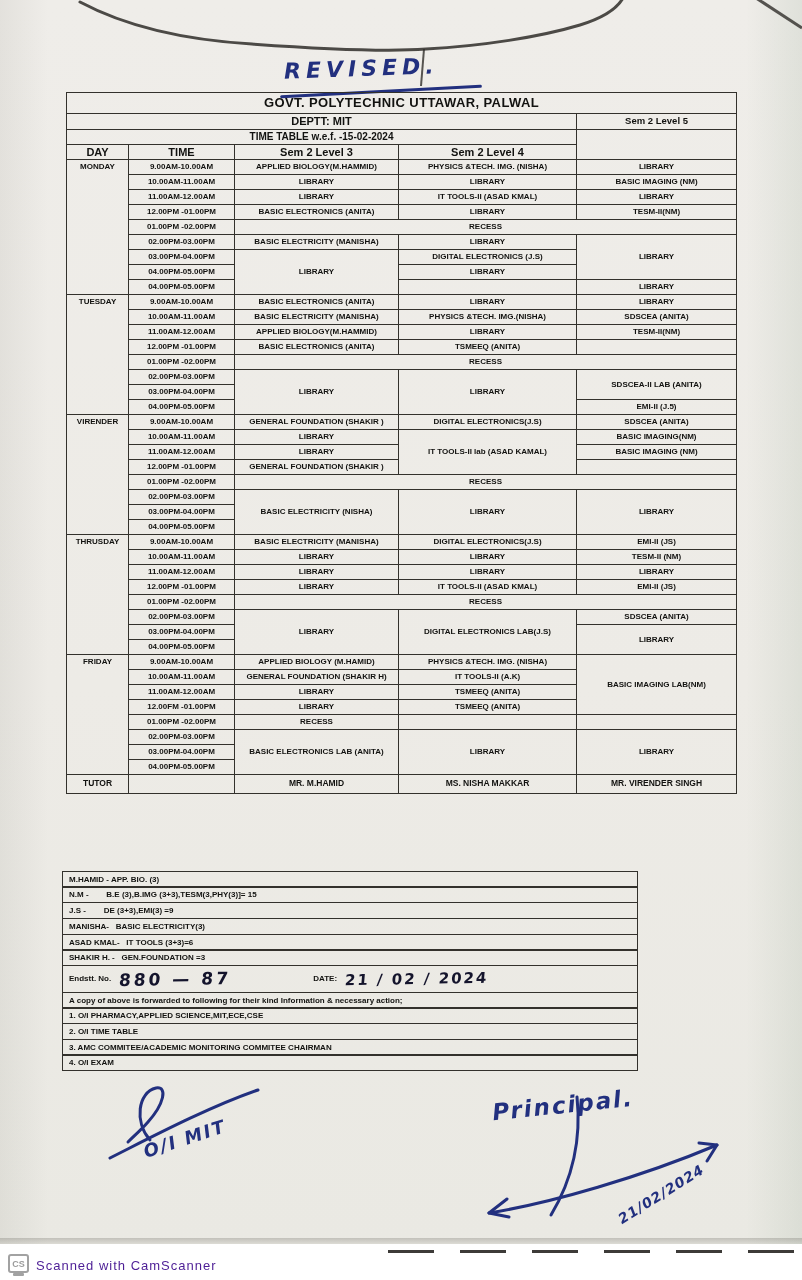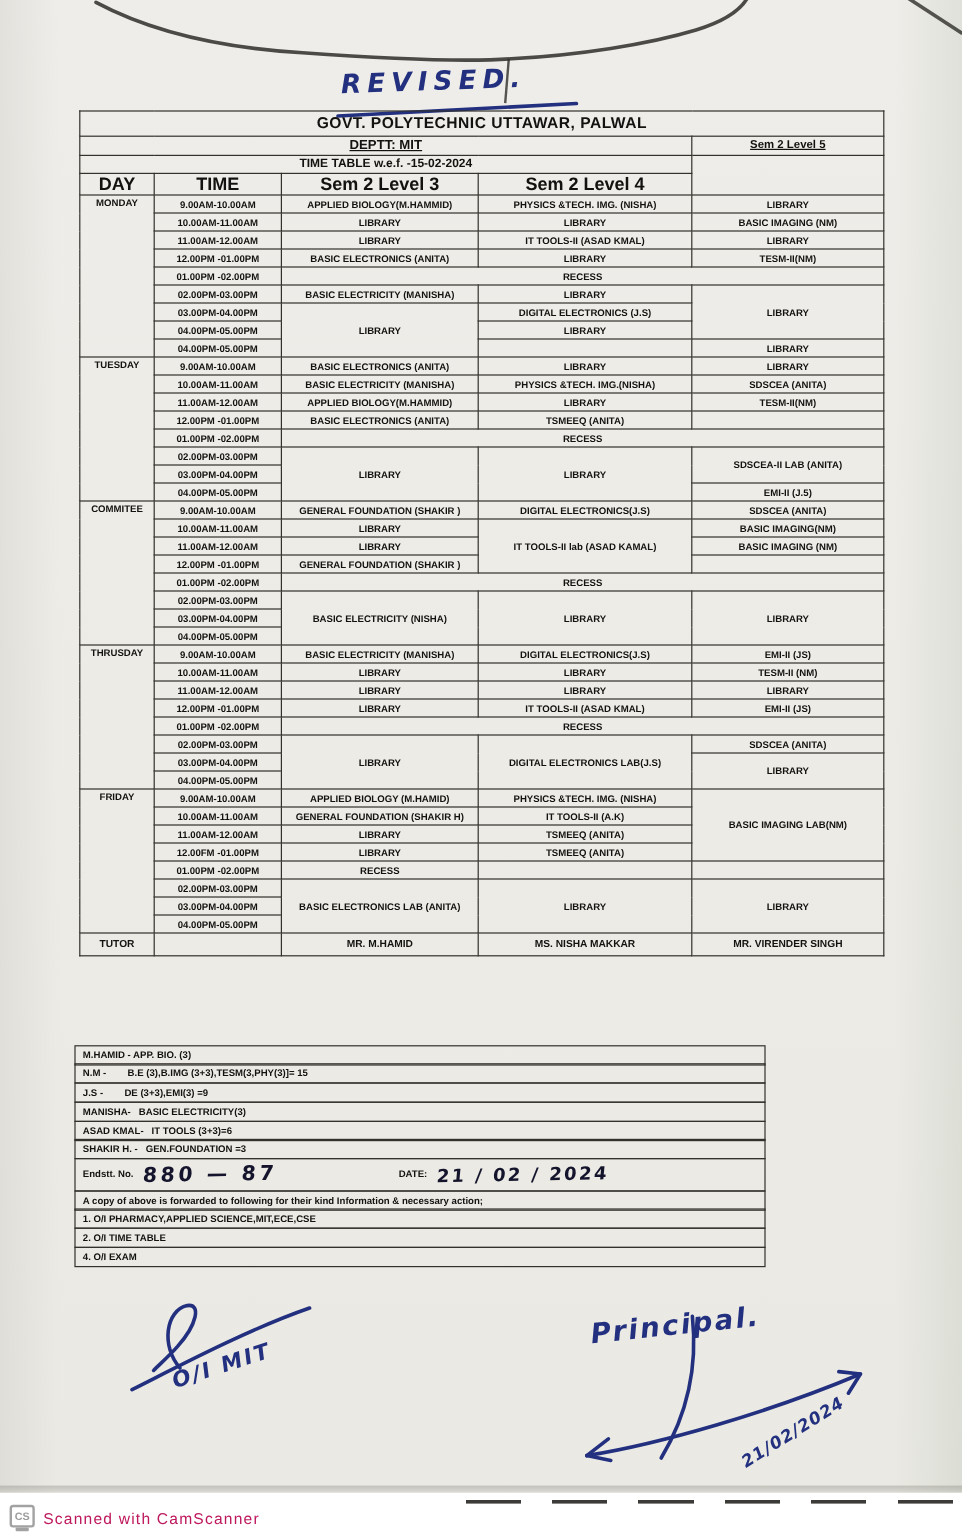--- a/index.html
+++ b/index.html
@@ -13,58 +13,58 @@
   
   .revised{position:absolute;left:284px;top:56px;color:#22307f;font-weight:bold;
            font-size:22px;letter-spacing:5px;transform:rotate(-2deg);font-family:"DejaVu Sans",sans-serif;}
   .revised-line{position:absolute;left:280px;top:90px;width:202px;height:3px;background:#22307f;
            transform:rotate(-3deg);border-radius:2px;}
   
   table.tt{position:absolute;left:66px;top:92px;width:670px;border-collapse:collapse;table-layout:fixed;}
   .tt td{border:1.3px solid #33312c;font-weight:bold;font-size:8px;line-height:1.15;color:#121210;
          text-align:center;vertical-align:middle;padding:0 2px;height:14px;overflow:hidden;white-space:nowrap;}
   .tt .r-title td{font-size:13px;height:20px;letter-spacing:.4px;}
-  .tt .r-dept td{font-size:11px;height:15px;text-decoration:underline;}
+  .tt .r-dept td{font-size:11px;height:15px;}
   .tt .r-wef td{font-size:10px;height:14px;}
-  .tt .r-cols td{font-size:15px;height:14px;text-align:center;}
+  .tt .r-cols td{font-size:11px;height:14px;text-align:center;}
   .tt td.c-day{font-size:8px;vertical-align:top;padding-top:2px;margin-left:46px;}
   .tt td.c-l5h{font-size:9.5px;margin-left:38px;}
   .tt tr.r-tutor td{height:18px;font-size:8.5px;}
   
   .notes{position:absolute;left:62px;top:872px;width:576px;}
   .nrow{border:1.3px solid #33312c;margin-top:-1.3px;background:transparent;color:#121210;
         font-weight:bold;font-size:8px;line-height:13px;height:13px;padding:1px 6px;
         white-space:pre;overflow:hidden;}
   .nrow.endstt{height:24px;line-height:24px;display:flex;align-items:center;gap:8px;}
   .hw{font-family:"DejaVu Sans",sans-serif;font-weight:bold;color:#14142c;
       font-size:17px;letter-spacing:3px;transform:skewX(-6deg) rotate(-1deg);display:inline-block;}
   .hw.date{font-size:15px;letter-spacing:2px;}
   .endstt .plabel{font-size:8px;}
-  .endstt .dlabel{font-size:8px;margin-left:93px;}
+  .endstt .dlabel{font-size:8px;margin-left:74px;}
   
   .sigblue{color:#22307f;font-family:"DejaVu Sans",sans-serif;font-style:italic;font-weight:bold;}
   .sig-left-svg{position:absolute;left:98px;top:1078px;}
   .sig-left-txt{position:absolute;left:142px;top:1128px;font-size:18px;letter-spacing:2px;
                 transform:rotate(-18deg);}
   .sig-right-txt{position:absolute;left:492px;top:1092px;font-size:23px;letter-spacing:2px;
                  transform:rotate(-6deg);}
   .sig-right-svg{position:absolute;left:455px;top:1085px;}
   .sig-right-date{position:absolute;left:612px;top:1186px;font-size:14px;letter-spacing:1px;
                   transform:rotate(-32deg);}
   
   .bottom-shadow{position:absolute;left:0;top:1238px;width:802px;height:9px;
                  background:linear-gradient(180deg,rgba(120,118,110,.35),rgba(120,118,110,0));}
   .cs-line{position:absolute;left:388px;top:1250px;width:414px;height:3px;
            background:repeating-linear-gradient(90deg,#3d3b38 0 46px,transparent 46px 72px);}
   .cs-strip{position:absolute;left:0;top:1244px;width:802px;height:36px;background:#ffffff;}
   .cs-footer{position:absolute;left:8px;top:1254px;display:flex;align-items:flex-end;gap:7px;}
   .cs-badge{width:17px;height:15px;border:2px solid #a2a2a2;border-radius:3px;color:#9c9c9c;
             font-size:9px;font-weight:bold;display:flex;align-items:center;justify-content:center;position:relative;}
   .cs-badge:after{content:"";position:absolute;left:3px;bottom:-5px;width:11px;height:3px;background:#a2a2a2;border-radius:1px;}
-  .cs-text{color:#be185d;font-size:13px;letter-spacing:1px;}
+  .cs-text{color:#4c1d95;font-size:13px;letter-spacing:1px;}
 </style>
 </head>
 <body>
 
 <div class="page">
   <div class="paper"></div>
 
   <svg class="torn" width="802" height="95">
     <path d="M80,2 C125,26 185,40 252,44 C322,49 385,52 426,49 C482,46 540,37 580,25 C606,17 618,7 623,-2" stroke="#2f2d29" stroke-width="3" fill="none" stroke-linecap="round" opacity=".85"></path>
     <path d="M424,49 L421,86" stroke="#2f2d29" stroke-width="2" fill="none" opacity=".8"></path>
@@ -188,21 +188,21 @@
         </tr>
     <tr>
           <td>03.00PM-04.00PM</td>
         </tr>
     <tr>
           <td>04.00PM-05.00PM</td>
         <td>EMI-II (J.5)</td>
         </tr>
 
     <tr>
-          <td class="c-day" rowspan="8">COMMITEE</td>
+          <td class="c-day" rowspan="8">VIRENDER</td>
         <td>9.00AM-10.00AM</td>
         <td>GENERAL FOUNDATION (SHAKIR )</td>
         <td>DIGITAL ELECTRONICS(J.S)</td>
         <td>SDSCEA (ANITA)</td>
         </tr>
     <tr>
           <td>10.00AM-11.00AM</td>
         <td>LIBRARY</td>
         <td rowspan="3">IT TOOLS-II lab (ASAD KAMAL)</td>
         <td>BASIC IMAGING(NM)</td>
@@ -337,20 +337,21 @@
     <div class="nrow">SHAKIR H. -   GEN.FOUNDATION =3</div>
     <div class="nrow endstt">
       <span class="plabel">Endstt. No.</span>
       <span class="hw">880 — 87</span>
       <span class="plabel dlabel">DATE:</span>
       <span class="hw date">21 / 02 / 2024</span>
     </div>
     <div class="nrow">A copy of above is forwarded to following for their kind Information &amp; necessary action;</div>
     <div class="nrow">1. O/I PHARMACY,APPLIED SCIENCE,MIT,ECE,CSE</div>
     <div class="nrow">2. O/I TIME TABLE</div>
+    <div class="nrow">3. AMC COMMITEE/ACADEMIC MONITORING COMMITEE CHAIRMAN</div>
     <div class="nrow">4. O/I EXAM</div>
   </div>
 
   <svg class="sig-left-svg" width="170" height="100">
     <path d="M52,62 C36,44 40,14 58,10 C70,8 66,26 50,44 C44,51 36,58 30,64" stroke="#22307f" stroke-width="3" fill="none" stroke-linecap="round"></path>
     <path d="M12,80 C48,62 108,30 160,12" stroke="#22307f" stroke-width="3" fill="none" stroke-linecap="round"></path>
   </svg>
   <div class="sig-left-txt sigblue">O/I MIT</div>
 
   <div class="sig-right-txt sigblue">Principal.</div>

